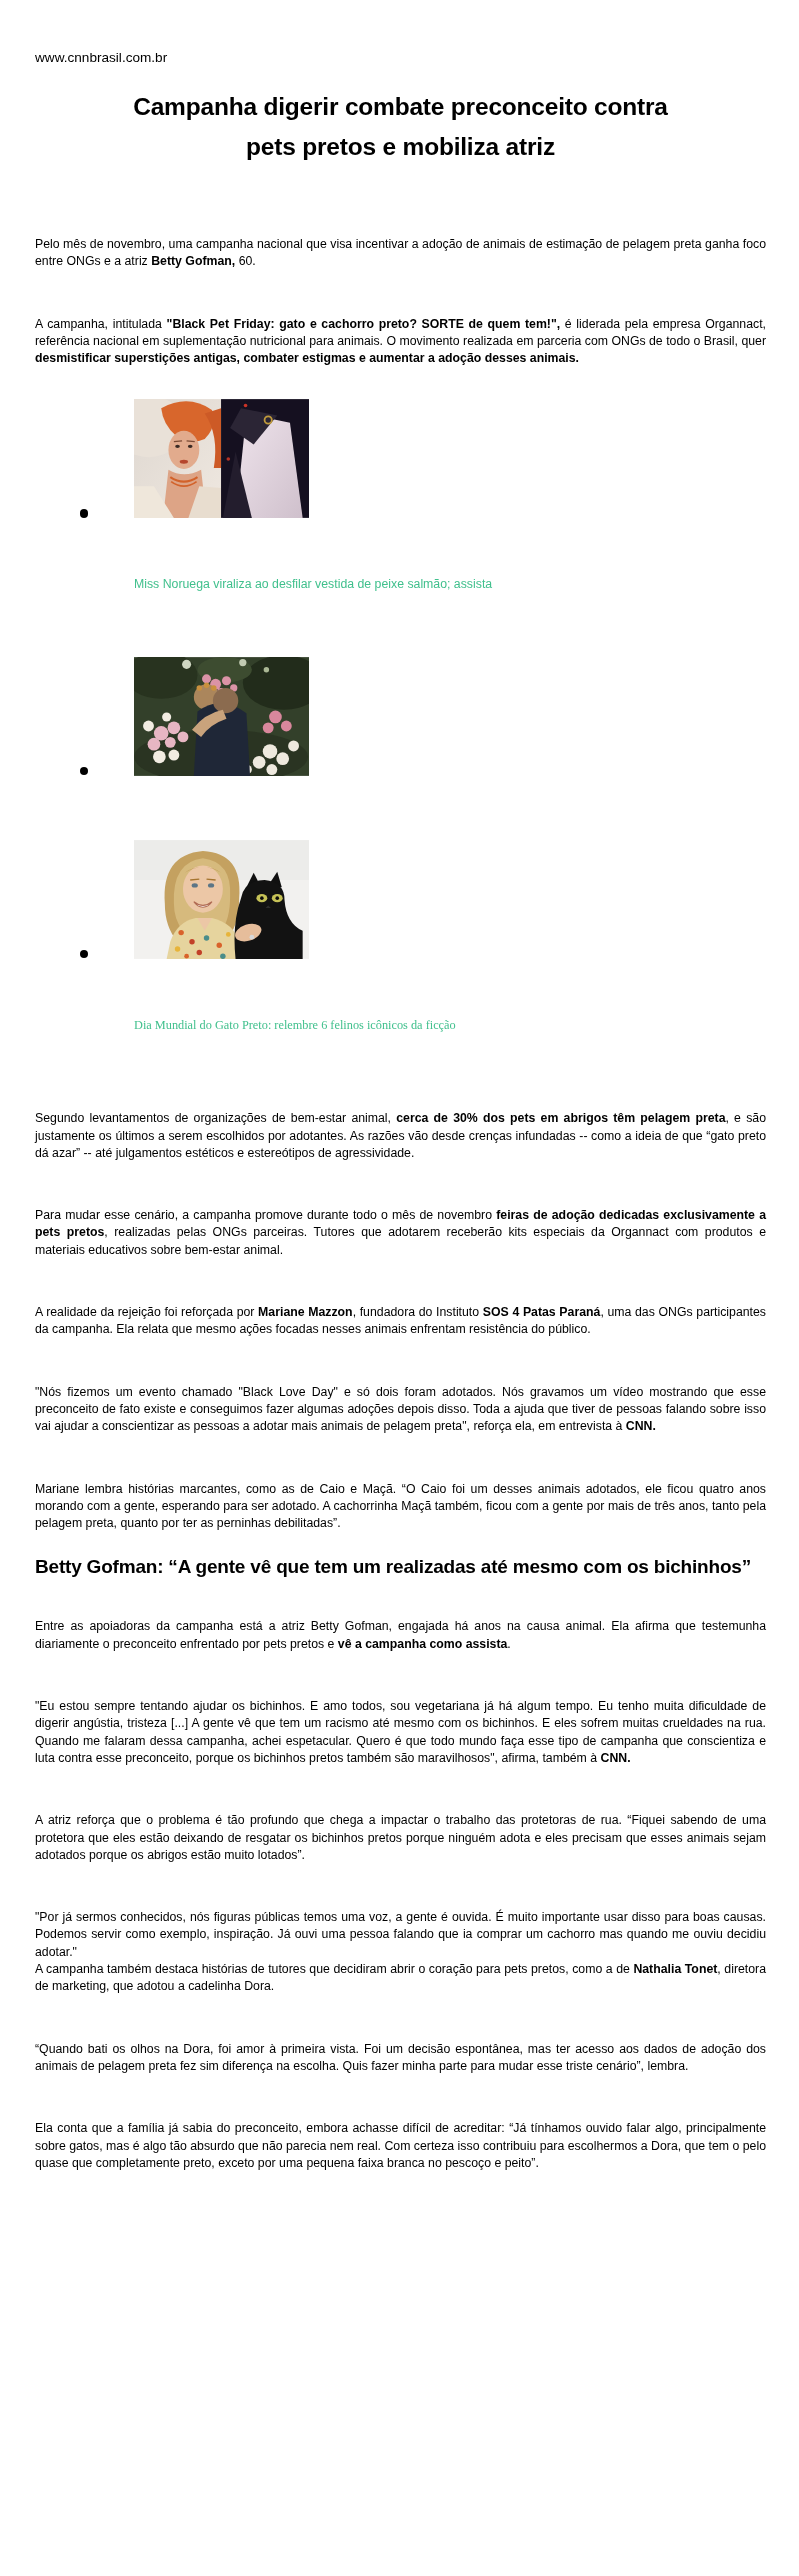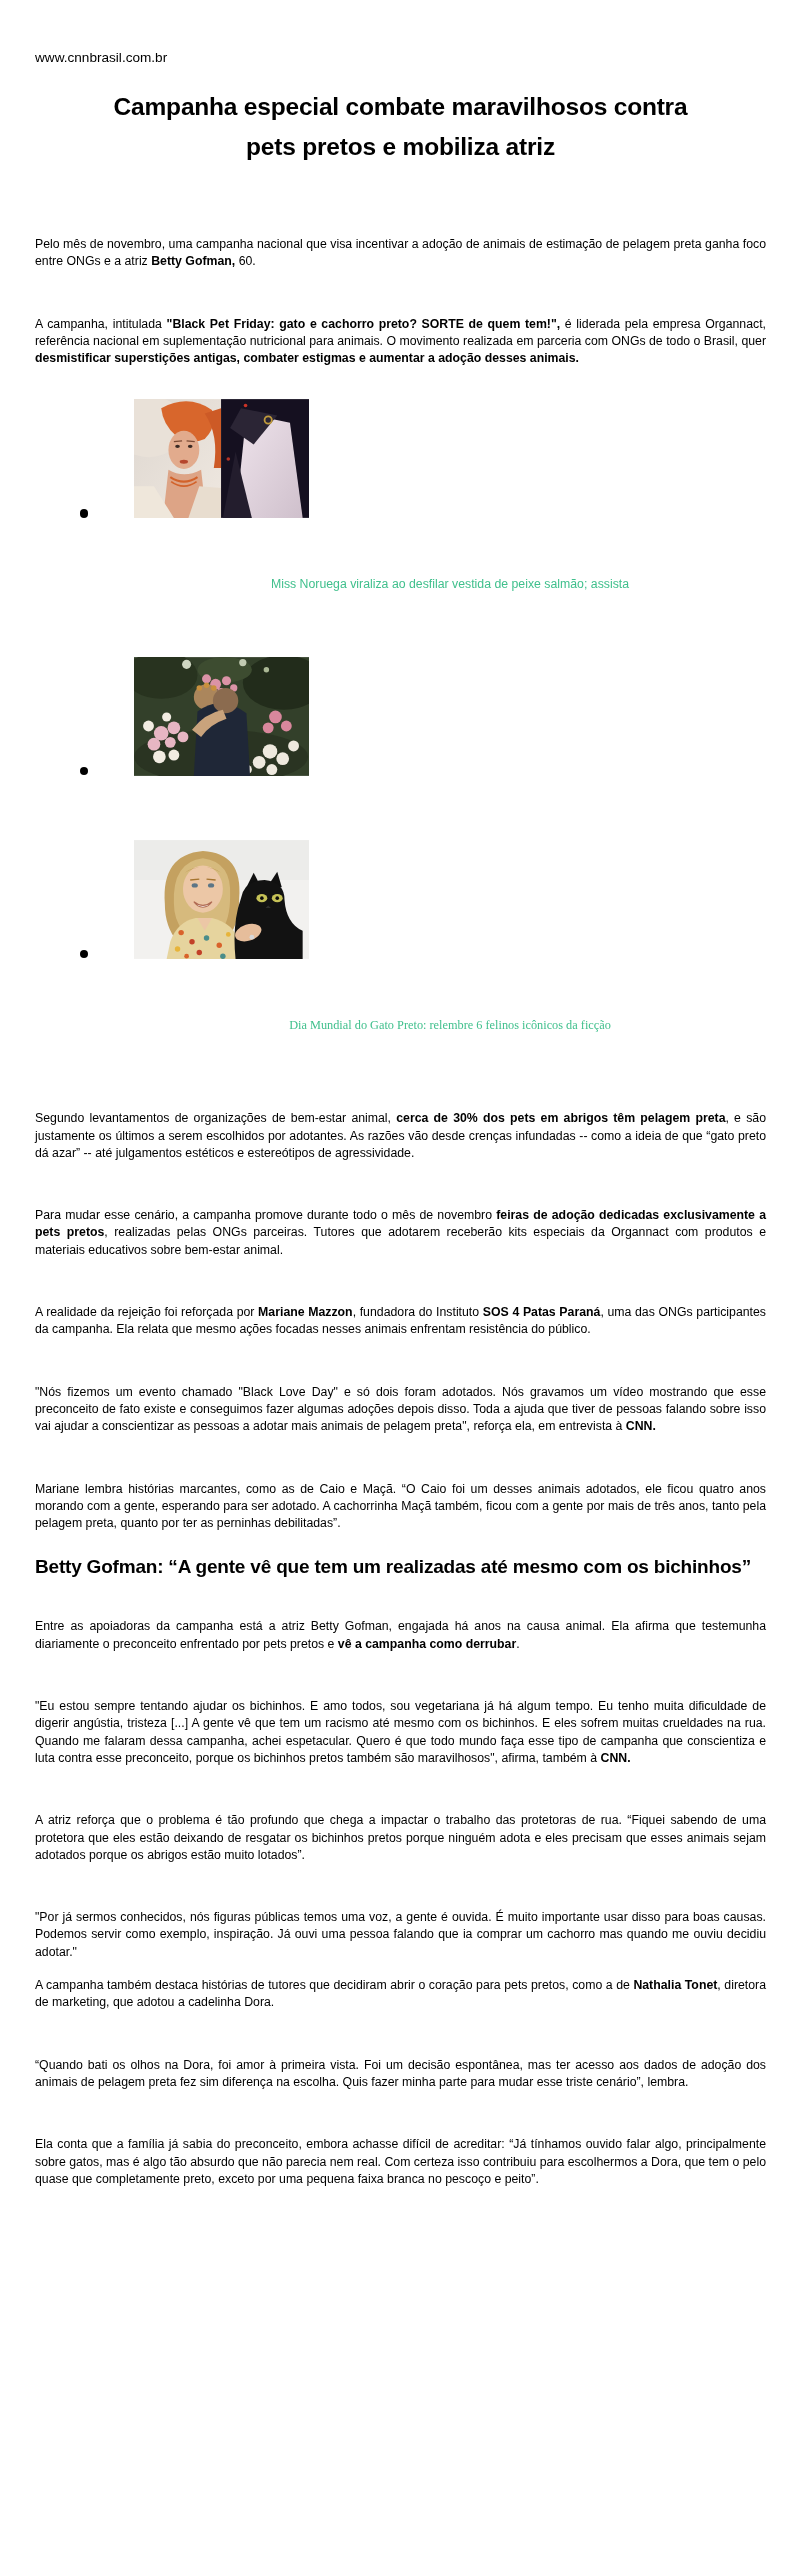--- a/index.html
+++ b/index.html
@@ -2,43 +2,43 @@
 <html lang="pt-BR" style="font-size:14.5px"><head>
 <meta charset="utf-8">
 <style>
   html,body{margin:0;padding:0;background:#fff;}
   body{width:800px;font-family:"Liberation Sans",sans-serif;color:#000;}
   .page{padding:50px 34px 25.5px 35px;box-sizing:border-box;}
   .site-url{font-size:13.6px;font-weight:normal;margin:0 0 22px 0;}
   h1.headline{font-size:24.5px;line-height:40px;font-weight:bold;text-align:center;
     margin:0 auto 69px auto;max-width:627px;letter-spacing:-0.2px;}
   h1.headline .tline{display:block;}
-  p.body-p{font-size:12.3px;line-height:17.3px;text-align:justify;margin:16px 0 45px 0;}
+  p.body-p{font-size:12.3px;line-height:17.3px;text-align:justify;margin:0 0 45px 0;}
   p.body-p.tight{margin-bottom:0;}
   b.bseg{font-weight:bold;}
   h2.section-h{font-size:19px;line-height:30px;font-weight:bold;margin:20px 0 36px 0;letter-spacing:-0.2px;}
-  ul.related{list-style:none;margin:32px 0 77px 0;padding:0 0 0 99px;text-align:center;}
+  ul.related{list-style:none;margin:32px 0 77px 0;padding:0 0 0 99px;}
   ul.related li{position:relative;margin:0 0 64px 0;}
   ul.related li:last-child{margin-bottom:0;font-family:Liberation Serif, serif;}
   ul.related li::before{content:"";position:absolute;left:-54px;top:110px;width:8.2px;height:8.2px;
     border-radius:50%;background:#000;}
   .thumb{width:175px;height:119px;overflow:hidden;line-height:0;cursor:pointer;}
   .thumb svg{display:block;}
   .caption{margin-top:58px;font-size:12.3px;line-height:16.4px;}
   .caption a{color:#41c08d;text-decoration:none;cursor:pointer;}
 </style>
 </head>
 <body>
 
 <div class="page">
 
   <div class="site-url">www.cnnbrasil.com.br</div>
 
   <h1 class="headline">
-    <span class="tline">Campanha especial combate maravilhosos contra</span>
+    <span class="tline">Campanha digerir combate preconceito contra</span>
     <span class="tline">pets pretos e mobiliza atriz</span>
   </h1>
 
   <p class="body-p"><span>Pelo mês de novembro, uma campanha nacional que visa incentivar a adoção de animais de estimação de pelagem preta ganha foco entre ONGs e a atriz </span><b class="bseg">Betty Gofman,</b><span> 60.</span></p>
 
   <p class="body-p tight"><span>A campanha, intitulada </span><b class="bseg">"Black Pet Friday: gato e cachorro preto? SORTE de quem tem!",</b><span> é liderada pela empresa Organnact, referência nacional em suplementação nutricional para animais. O movimento realizada em parceria com ONGs de todo o Brasil, quer </span><b class="bseg">desmistificar superstições antigas, combater estigmas e aumentar a adoção desses animais.</b></p>
 
   <ul class="related">
     <li>
       <div class="thumb">
@@ -183,21 +183,21 @@
   <p class="body-p"><span>Para mudar esse cenário, a campanha promove durante todo o mês de novembro </span><b class="bseg">feiras de adoção dedicadas exclusivamente a pets pretos</b><span>, realizadas pelas ONGs parceiras. Tutores que adotarem receberão kits especiais da Organnact com produtos e materiais educativos sobre bem-estar animal.</span></p>
 
   <p class="body-p"><span>A realidade da rejeição foi reforçada por </span><b class="bseg">Mariane Mazzon</b><span>, fundadora do Instituto </span><b class="bseg">SOS 4 Patas Paraná</b><span>, uma das ONGs participantes da campanha. Ela relata que mesmo ações focadas nesses animais enfrentam resistência do público.</span></p>
 
   <p class="body-p"><span>"Nós fizemos um evento chamado "Black Love Day" e só dois foram adotados. Nós gravamos um vídeo mostrando que esse preconceito de fato existe e conseguimos fazer algumas adoções depois disso. Toda a ajuda que tiver de pessoas falando sobre isso vai ajudar a conscientizar as pessoas a adotar mais animais de pelagem preta", reforça ela, em entrevista à </span><b class="bseg">CNN.</b></p>
 
   <p class="body-p tight"><span>Mariane lembra histórias marcantes, como as de Caio e Maçã. “O Caio foi um desses animais adotados, ele ficou quatro anos morando com a gente, esperando para ser adotado. A cachorrinha Maçã também, ficou com a gente por mais de três anos, tanto pela pelagem preta, quanto por ter as perninhas debilitadas”.</span></p>
 
   <h2 class="section-h">Betty Gofman: “A gente vê que tem um realizadas até mesmo com os bichinhos”</h2>
 
-  <p class="body-p"><span>Entre as apoiadoras da campanha está a atriz Betty Gofman, engajada há anos na causa animal. Ela afirma que testemunha diariamente o preconceito enfrentado por pets pretos e </span><b class="bseg">vê a campanha como derrubar</b><span>.</span></p>
+  <p class="body-p"><span>Entre as apoiadoras da campanha está a atriz Betty Gofman, engajada há anos na causa animal. Ela afirma que testemunha diariamente o preconceito enfrentado por pets pretos e </span><b class="bseg">vê a campanha como assista</b><span>.</span></p>
 
   <p class="body-p"><span>"Eu estou sempre tentando ajudar os bichinhos. E amo todos, sou vegetariana já há algum tempo. Eu tenho muita dificuldade de digerir angústia, tristeza [...] A gente vê que tem um racismo até mesmo com os bichinhos. E eles sofrem muitas crueldades na rua. Quando me falaram dessa campanha, achei espetacular. Quero é que todo mundo faça esse tipo de campanha que conscientiza e luta contra esse preconceito, porque os bichinhos pretos também são maravilhosos", afirma, também à </span><b class="bseg">CNN.</b></p>
 
   <p class="body-p"><span>A atriz reforça que o problema é tão profundo que chega a impactar o trabalho das protetoras de rua. “Fiquei sabendo de uma protetora que eles estão deixando de resgatar os bichinhos pretos porque ninguém adota e eles precisam que esses animais sejam adotados porque os abrigos estão muito lotados”.</span></p>
 
 
   <p class="body-p tight"><span>"Por já sermos conhecidos, nós figuras públicas temos uma voz, a gente é ouvida. É muito importante usar disso para boas causas. Podemos servir como exemplo, inspiração. Já ouvi uma pessoa falando que ia comprar um cachorro mas quando me ouviu decidiu adotar."</span></p>
 
 
   <p class="body-p"><span>A campanha também destaca histórias de tutores que decidiram abrir o coração para pets pretos, como a de </span><b class="bseg">Nathalia Tonet</b><span>, diretora de marketing, que adotou a cadelinha Dora.</span></p>

